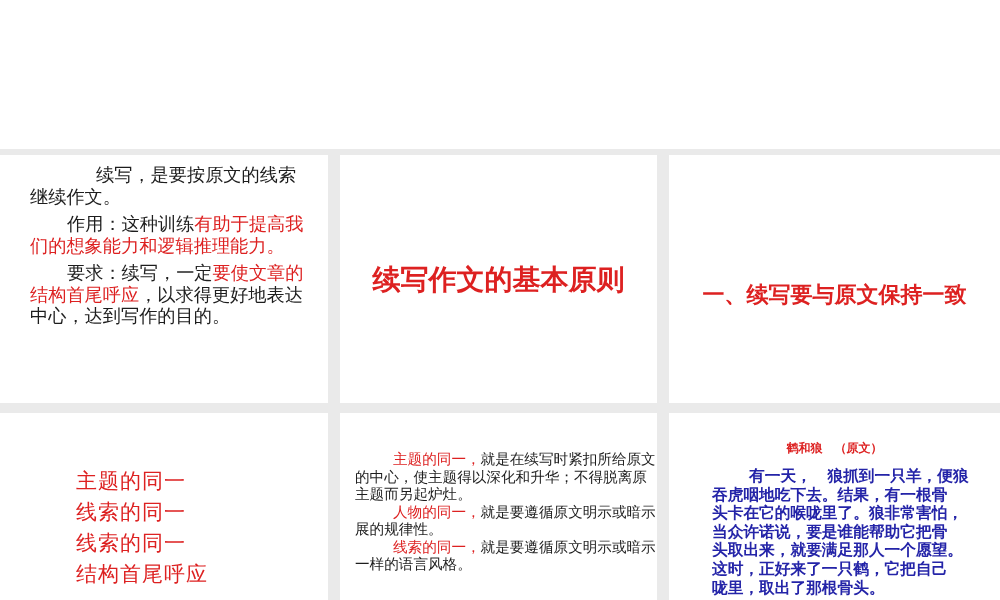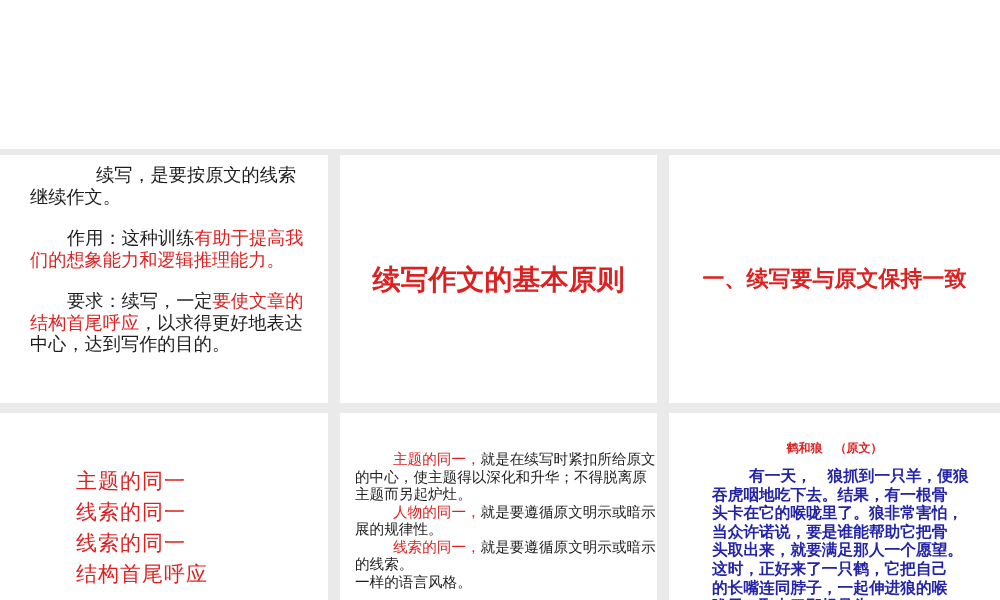--- a/index.html
+++ b/index.html
@@ -34,34 +34,34 @@
   .tline { white-space: pre; }
   .run-k { color: var(--black, #1d1d1d); }
   .run-r { color: var(--red, #dd2121); }
   .run-b { color: var(--blue, #2424a8); }
 
   
   .s1-text {
     position: absolute; left: 30px; top: 10px;
     font-size: 18.2px; line-height: 21.5px;
   }
-  .s1-text .pgap { margin-top: 20px; }
+  .s1-text .pgap { margin-top: 6px; }
 
   
   .s2-title {
     position: absolute; left: 0; right: 0; top: 106px;
     margin: 0; text-align: center;
     font-size: 28px; font-weight: bold;
     color: var(--red, #dd2121);
   }
 
   
   .s3-title {
     position: absolute; left: 0; right: 0; top: 109px;
-    margin: 0; text-align: center;
+    margin: 16px; text-align: center;
     font-size: 22px; font-weight: bold;
     color: var(--red, #dd2121);
   }
 
   
   .s4-text {
     position: absolute; left: 76px; top: 52px;
     font-size: 21px; line-height: 31px; letter-spacing: 1px;
   }
 
@@ -121,32 +121,30 @@
   </section>
 
   <section class="slide">
     <div class="s5-text">
         <div class="tline" style="padding-left: 38px;"><span class="run-r">主题的同一，</span><span class="run-k">就是在续写时紧扣所给原文</span></div>
         <div class="tline"><span class="run-k">的中心，使主题得以深化和升华；不得脱离原</span></div>
         <div class="tline"><span class="run-k">主题而另起炉灶。</span></div>
         <div class="tline" style="padding-left: 38px;"><span class="run-r">人物的同一，</span><span class="run-k">就是要遵循原文明示或暗示</span></div>
         <div class="tline"><span class="run-k">展的规律性。</span></div>
         <div class="tline" style="padding-left: 38px;"><span class="run-r">线索的同一，</span><span class="run-k">就是要遵循原文明示或暗示</span></div>
-        <div class="tline"><span class="run-k">的线索。</span></div>
         <div class="tline"><span class="run-k">一样的语言风格。</span></div>
       </div>
   </section>
 
   <section class="slide">
     <h2 class="s6-title">鹤和狼　（原文）</h2>
     <div class="s6-text">
         <div class="tline" style="padding-left: 37px;"><span class="run-b">有一天，　狼抓到一只羊，便狼</span></div>
         <div class="tline"><span class="run-b">吞虎咽地吃下去。结果，有一根骨</span></div>
         <div class="tline"><span class="run-b">头卡在它的喉咙里了。狼非常害怕，</span></div>
         <div class="tline"><span class="run-b">当众许诺说，要是谁能帮助它把骨</span></div>
         <div class="tline"><span class="run-b">头取出来，就要满足那人一个愿望。</span></div>
         <div class="tline"><span class="run-b">这时，正好来了一只鹤，它把自己</span></div>
-        <div class="tline"><span class="run-b">的长嘴连同脖子，一起伸进狼的喉</span></div>
         <div class="tline"><span class="run-b">咙里，取出了那根骨头。</span></div>
       </div>
   </section>
 
 </div>
 
 </body></html>

